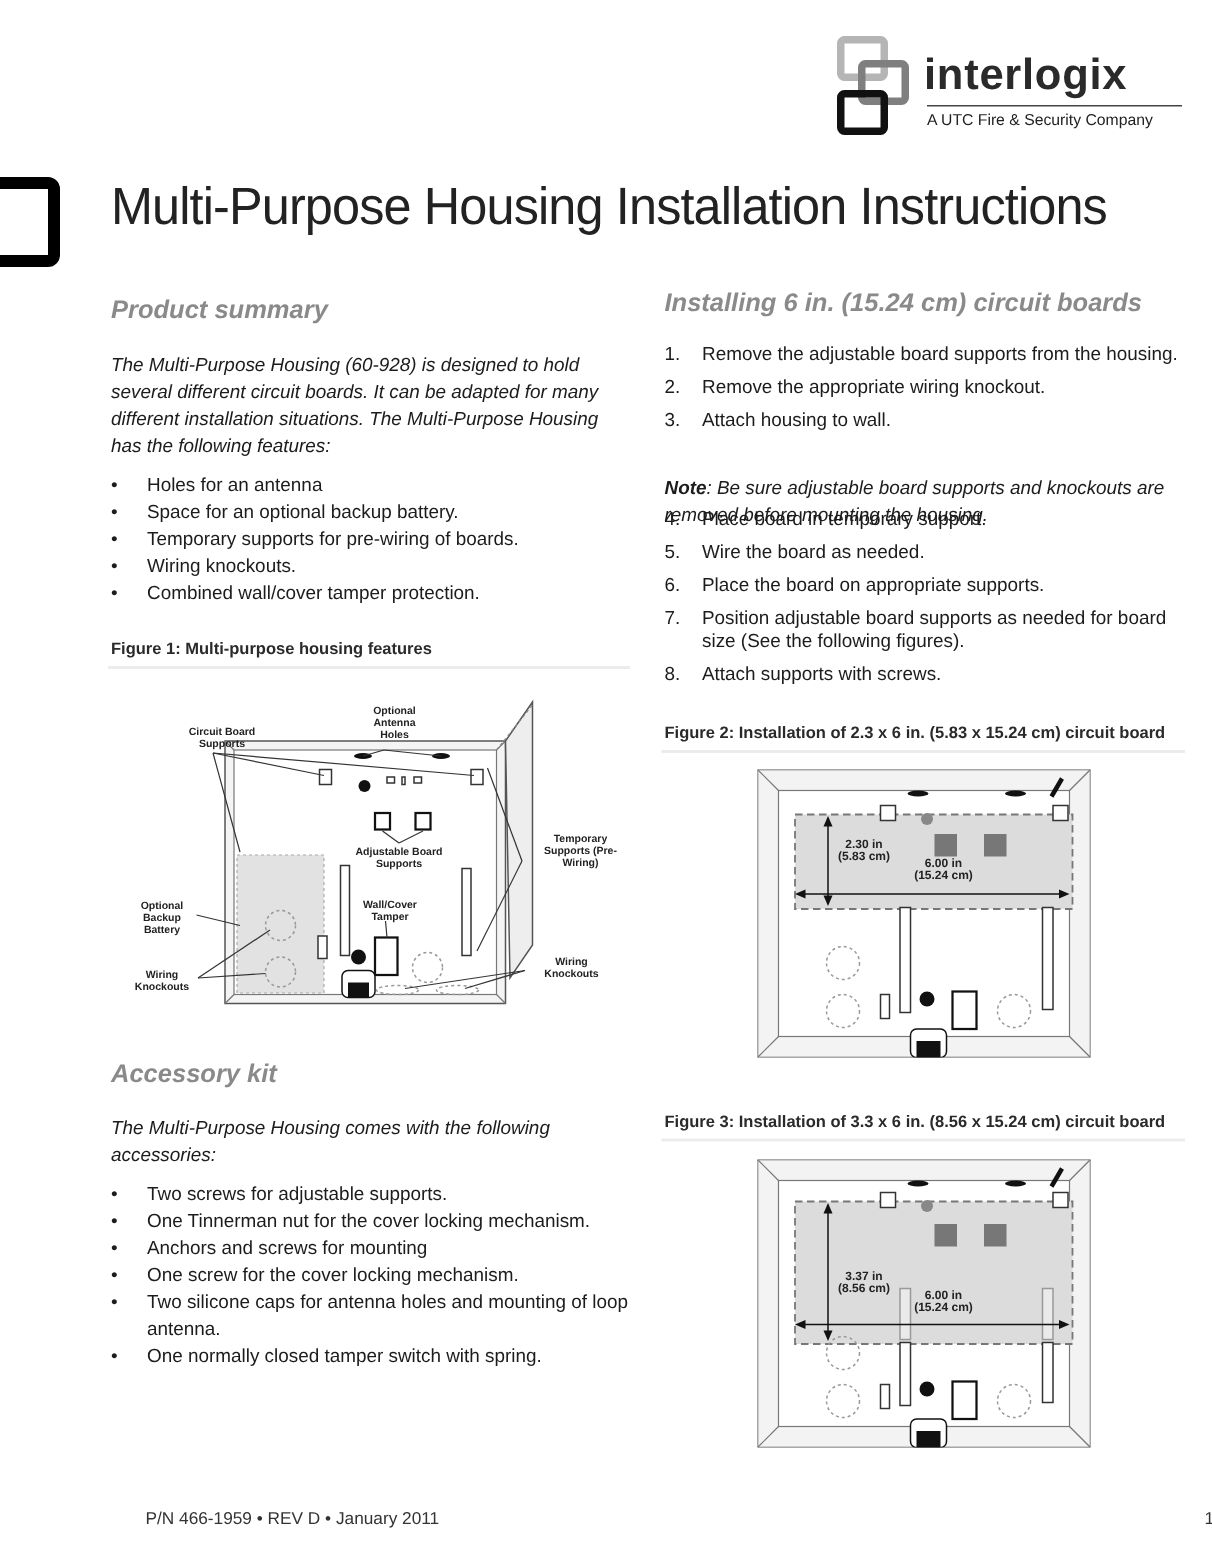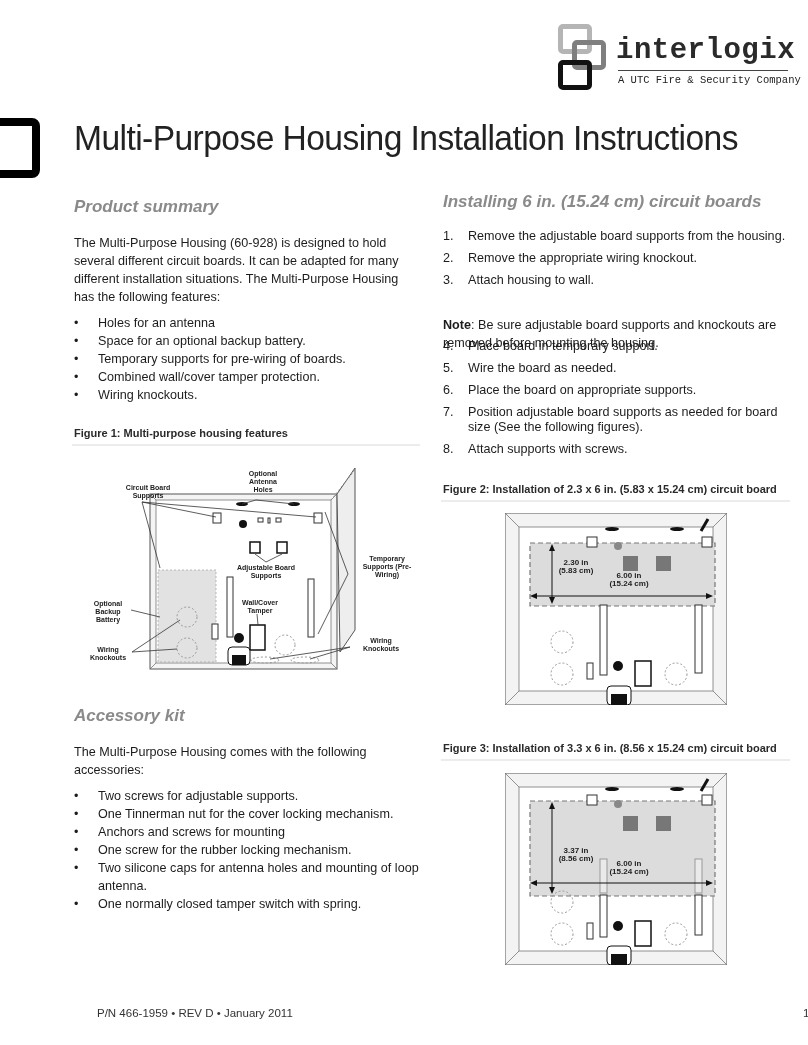--- a/index.html
+++ b/index.html
@@ -3,40 +3,40 @@
 <meta charset="utf-8">
 <style>
   html, body { margin: 0; padding: 0; background: #ffffff; }
   body {
     width: 808px; height: 1045px; position: relative; overflow: hidden;
     font-family: "Liberation Sans", sans-serif; color: #1a1a1a;
   }
   .abs { position: absolute; }
 
   
-  .logo { left: 556px; top: 22px; width: 240px; height: 72px; font-family: Liberation Mono, monospace; }
+  .logo { left: 556px; top: 22px; width: 240px; height: 72px; }
   .logo-sq { position: absolute; border-radius: 5px; box-sizing: border-box; }
   .logo-sq.a { left: 2px; top: 2px; width: 34px; height: 30px; border: 5px solid #b5b5b5; }
   .logo-sq.b { left: 16px; top: 18px; width: 34px; height: 30px; border: 5px solid #7f7f7f; }
   .logo-sq.c { left: 2px; top: 38px; width: 34px; height: 30px; border: 5px solid #111111; background: transparent; }
   .logo-word { position: absolute; left: 60px; top: 14px; font-size: 29px; font-weight: bold; letter-spacing: 0.5px; color: #2a2a2a; line-height: 1; }
   .logo-rule { position: absolute; left: 62px; top: 48px; width: 170px; height: 1px; background: #444; }
   .logo-tag { position: absolute; left: 62px; top: 52px; font-size: 10.5px; color: #222; white-space: nowrap; }
 
   
   .side-tab { left: -14px; top: 118px; width: 54px; height: 60px; box-sizing: border-box; border: 8px solid #000; border-radius: 8px; }
 
   
   .title { left: 74px; top: 118px; font-size: 35px; color: #222; letter-spacing: -0.6px; white-space: nowrap; transform: scaleX(0.96); transform-origin: left top; }
 
   
   .h2 { font-size: 17px; font-weight: bold; color: #8a8a8a; white-space: nowrap; font-style: italic; }
 
   
-  .p { font-size: 12.6px; line-height: 18px; color: #1c1c1c; }
+  .p { font-size: 12.6px; line-height: 18px; color: #1c1c1c; font-style: italic; }
   .ul { list-style: none; margin: 0; padding: 0; }
   .ul li { position: relative; padding-left: 24px; font-size: 12.6px; line-height: 18px; color: #1c1c1c; }
   .ul li::before { content: "\2022"; position: absolute; left: 0; top: 0; }
   .ol { list-style: none; margin: 0; padding: 0; }
   .ol li { position: relative; padding-left: 25px; font-size: 12.6px; line-height: 15px; color: #1c1c1c; margin-bottom: 7px; }
   .ol li .num { position: absolute; left: 0; top: 0; }
 
   .fig-cap { font-size: 11px; font-weight: bold; color: #2a2a2a; white-space: nowrap; }
   .fig-rule { height: 2px; background: #ececec; }
 
@@ -59,22 +59,22 @@
 <div class="abs side-tab"></div>
 
 <div class="abs title">Multi-Purpose Housing Installation Instructions</div>
 
 <div class="abs h2" style="left:74px; top:197px;">Product summary</div>
 <div class="abs p" style="left:74px; top:234px; width:348px;">The Multi-Purpose Housing (60-928) is designed to hold several different circuit boards. It can be adapted for many different installation situations. The Multi-Purpose Housing has the following features:</div>
 <ul class="abs ul" style="left:74px; top:314px; width:348px;">
   <li>Holes for an antenna</li>
   <li>Space for an optional backup battery.</li>
   <li>Temporary supports for pre-wiring of boards.</li>
+  <li>Wiring knockouts.</li>
   <li>Combined wall/cover tamper protection.</li>
-  <li>Wiring knockouts.</li>
 </ul>
 
 <div class="abs fig-cap" style="left:74px; top:427px;">Figure 1: Multi-purpose housing features</div>
 <div class="abs fig-rule" style="left:72px; top:444px; width:348px;"></div>
 
 <svg class="abs" style="left:70px; top:462px;" width="360" height="215" viewBox="0 0 360 215">
 
   <rect x="80" y="32" width="187" height="175" fill="#f4f4f4" stroke="#555" stroke-width="1"></rect>
   <rect x="86" y="38" width="175" height="163" fill="#fff" stroke="#777" stroke-width="0.8"></rect>
   <line x1="80" y1="32" x2="86" y2="38" stroke="#777" stroke-width="0.8"></line>
@@ -155,21 +155,21 @@
     <text x="311" y="189">Knockouts</text>
   </g>
 </svg>
 
 <div class="abs h2" style="left:74px; top:706px;">Accessory kit</div>
 <div class="abs p" style="left:74px; top:743px; width:300px;">The Multi-Purpose Housing comes with the following accessories:</div>
 <ul class="abs ul" style="left:74px; top:787px; width:350px;">
   <li>Two screws for adjustable supports.</li>
   <li>One Tinnerman nut for the cover locking mechanism.</li>
   <li>Anchors and screws for mounting</li>
-  <li>One screw for the rubber locking mechanism.</li>
+  <li>One screw for the cover locking mechanism.</li>
   <li>Two silicone caps for antenna holes and mounting of loop antenna.</li>
   <li>One normally closed tamper switch with spring.</li>
 </ul>
 
 <div class="abs h2" style="left:443px; top:192px;">Installing 6 in. (15.24 cm) circuit boards</div>
 <ol class="abs ol" style="left:443px; top:229px; width:345px;">
   <li><span class="num">1.</span><span>Remove the adjustable board supports from the housing.</span></li>
   <li><span class="num">2.</span><span>Remove the appropriate wiring knockout.</span></li>
   <li><span class="num">3.</span><span>Attach housing to wall.</span></li>
 </ol>

